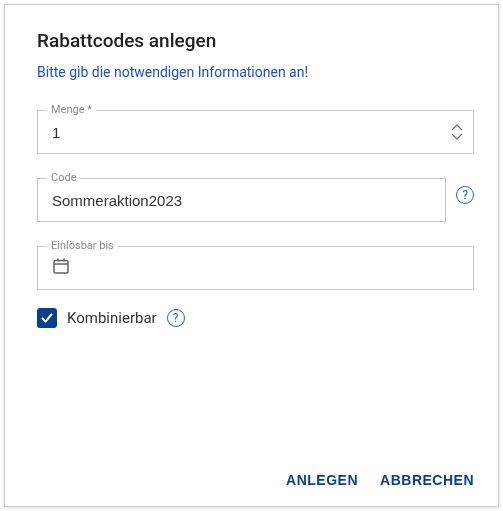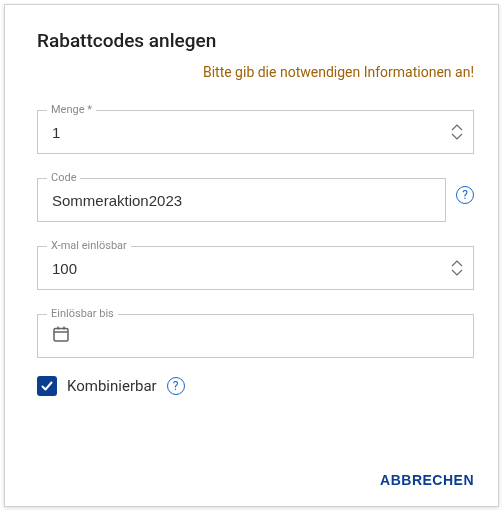--- a/index.html
+++ b/index.html
@@ -20,23 +20,22 @@
     background: #fff;
   }
   .title {
     font-size: 19px;
     font-weight: 500;
     color: #202124;
     margin-bottom: 12px;
   }
   .subtitle {
     font-size: 14px;
-    color: #a16207;
+    color: #1d4ed8;
     margin-bottom: 20px;
-    text-align: right;
   }
   .field-row {
     display: flex;
     align-items: center;
     margin-bottom: 14px;
     gap: 10px;
   }
   .field {
     position: relative;
     flex: 1;
@@ -168,36 +167,20 @@
     <div class="field">
       <div class="field-label">Code</div>
       <div class="field-box">
         <input class="field-input" value="Sommeraktion2023" style="">
       </div>
     </div>
     <div class="help-icon">?</div>
   </div>
 
 
-  <div class="field-row">
-    <div class="field">
-      <div class="field-label">X-mal einlösbar</div>
-      <div class="field-box">
-        <input class="field-input" value="100" style="">
-        <div class="spinner">
-          <svg width="12" height="7" viewBox="0 0 12 7">
-              <path d="M1 6 L6 1 L11 6" fill="none" stroke="currentColor" stroke-width="1.2"></path>
-            </svg>
-          <svg width="12" height="7" viewBox="0 0 12 7">
-              <path d="M1 1 L6 6 L11 1" fill="none" stroke="currentColor" stroke-width="1.2"></path>
-            </svg>
-        </div>
-      </div>
-    </div>
-  </div>
 
   <div class="field-row">
     <div class="field">
       <div class="field-label">Einlösbar bis</div>
       <div class="field-box">
         <span class="cal-icon">
           <svg width="18" height="18" viewBox="0 0 18 18">
             <rect x="2" y="3.5" width="14" height="12.5" rx="1.5" fill="none" stroke="currentColor" stroke-width="1.5"></rect>
             <line x1="2" y1="7" x2="16" y2="7" stroke="currentColor" stroke-width="1.5"></line>
             <line x1="6" y1="1.5" x2="6" y2="4.5" stroke="currentColor" stroke-width="1.5"></line>
@@ -212,15 +195,16 @@
     <div class="checkbox">
       <svg width="14" height="14" viewBox="0 0 14 14">
           <path d="M2.5 7.5 L5.5 10.5 L11.5 3.5" fill="none" stroke="currentColor" stroke-width="2" stroke-linecap="round" stroke-linejoin="round"></path>
         </svg>
     </div>
     <span class="checkbox-label">Kombinierbar</span>
     <div class="help-icon">?</div>
   </div>
 
   <div class="actions">
+    <button class="action-btn">ANLEGEN</button>
     <button class="action-btn">ABBRECHEN</button>
   </div>
 </div>
 
 </body></html>

